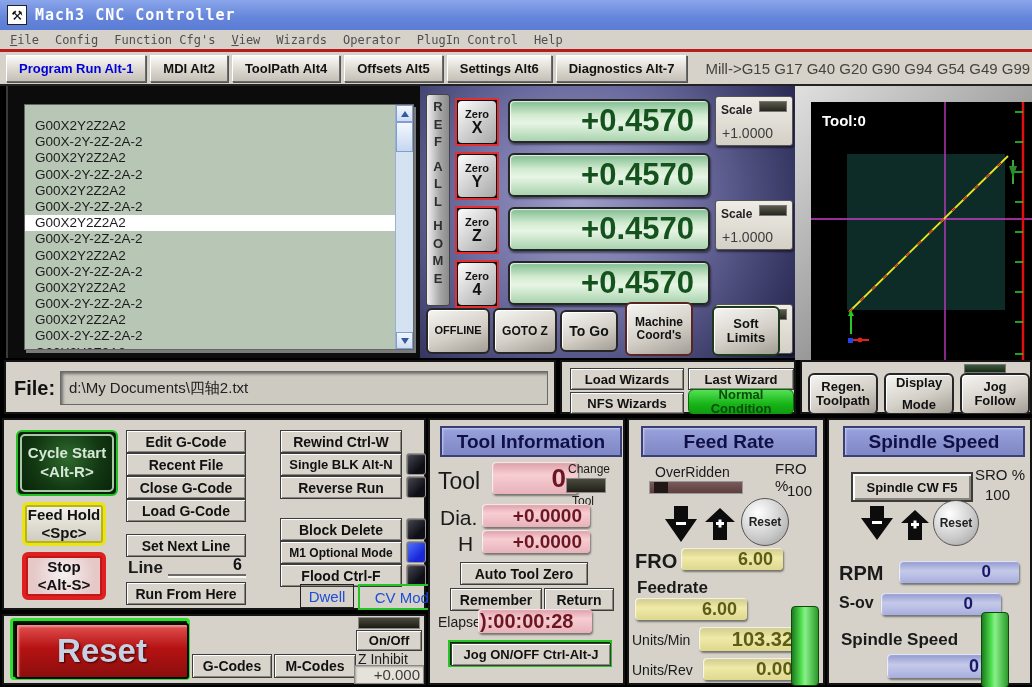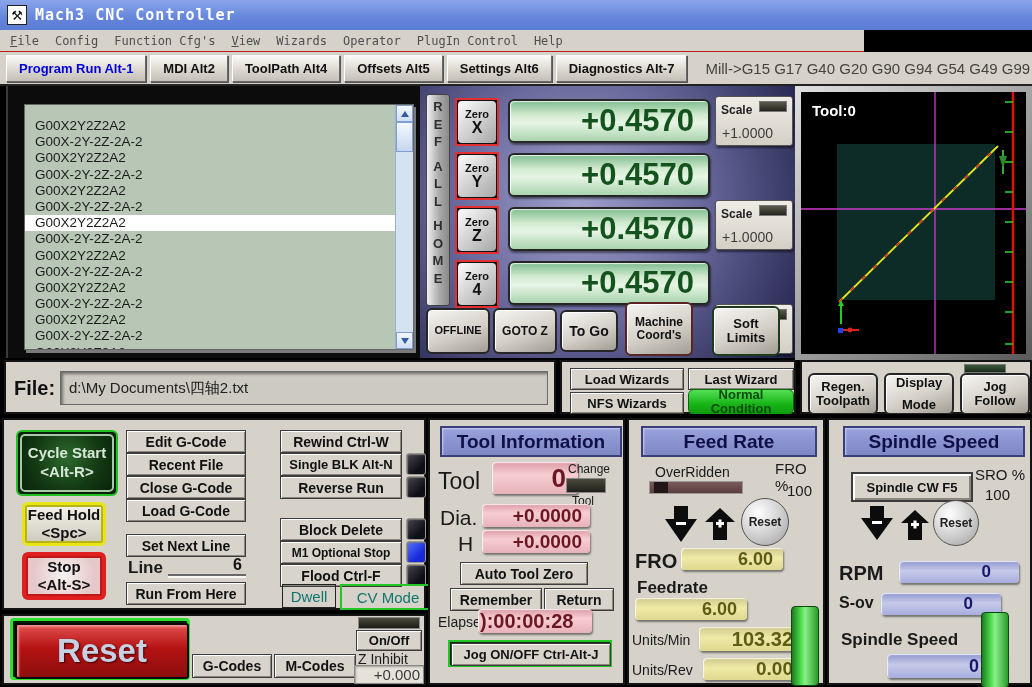--- a/index.html
+++ b/index.html
@@ -6,21 +6,21 @@
   .app{position:relative;width:1032px;height:687px;overflow:hidden;background:#000;
        font-family:"Liberation Sans",sans-serif;-webkit-font-smoothing:none;}
   .abs{position:absolute;}
 
   
   .titlebar{left:0;top:0;width:1032px;height:30px;background:linear-gradient(#8aa5ea,#6485da 60%,#5b7cd4);
             display:flex;align-items:center;}
   .app-icon{width:18px;height:18px;margin:0 8px 0 7px;background:#fff;border:1px solid #222;
             display:flex;align-items:center;justify-content:center;font-size:13px;color:#111;}
   .title-text{color:#fff;font-family:"DejaVu Sans Mono",monospace;font-weight:bold;font-size:15px;letter-spacing:1px;}
-  .menubar{left:0;top:30px;width:864px;height:22px;background:#d6d2ca;border-bottom:1px solid #b91c1c;
+  .menubar{left:0;top:30px;width:1032px;height:22px;background:#d6d2ca;border-bottom:3px solid #b91c1c;
            display:flex;align-items:center;gap:16px;padding-left:10px;box-sizing:border-box;
            font-family:"DejaVu Sans Mono",monospace;font-size:12px;color:#4f4f4f;}
   .menu-item u{text-decoration:underline;}
   .tabrow{left:0;top:52px;width:1032px;height:34px;background:#d6d2ca;border-bottom:2px solid #222;
           display:flex;align-items:center;gap:4px;padding-left:6px;box-sizing:border-box;}
   .tab{background:linear-gradient(#fbfaf8,#dcd8d0 55%,#c4c0b8);border:1px solid #6a6a6a;
        border-top-color:#fff;border-left-color:#fff;box-shadow:1px 1px 0 #555;
        font-weight:bold;font-size:13px;color:#111;padding:5px 12px;white-space:nowrap;}
   .tab.active{color:#0000d8;}
   .tab-status{font-size:15px;color:#44443c;margin-left:14px;white-space:nowrap;}
@@ -80,21 +80,21 @@
              position:relative;box-sizing:border-box;padding:3px 5px;}
   .scale-lab{font-weight:bold;font-size:12px;color:#232323;}
   .scale-slider{position:absolute;right:5px;top:4px;width:26px;height:9px;background:linear-gradient(#5a5a4c,#26261e);border:1px solid #777;}
   .scale-val{position:absolute;left:6px;bottom:4px;font-size:14px;color:#3c3c3c;}
   .radius-box{height:52px;}
   .radius-lab{font-weight:bold;font-size:12px;color:#232323;line-height:1.15;}
   .radius-slider{position:absolute;right:6px;top:6px;width:11px;height:38px;background:linear-gradient(90deg,#5a5a4c,#1e1e18);border:1px solid #777;}
 
   
   .tp-frame{left:795px;top:86px;width:237px;height:274px;background:linear-gradient(135deg,#e0e0e0,#9a9a9a 55%,#5a5a5a);
-            padding:6px;box-sizing:border-box;}
+            padding:16px;box-sizing:border-box;}
   .tp-screen{width:100%;height:100%;background:#000;position:relative;}
 
   
   .file-label{font-weight:bold;font-size:20px;color:#111;}
   .file-field{background:#cdcac2;border:1px solid #6a6a6a;box-shadow:inset 2px 2px 3px rgba(0,0,0,.45);
               display:flex;align-items:center;padding-left:8px;font-size:15px;color:#222;box-sizing:border-box;}
   .wbtn{font-size:13px;}
   .normal-btn{background:linear-gradient(#55e055,#16b416 60%,#0f9a0f);border:1px solid #0a6a0a;border-radius:6px;
               color:#0a4a0a;font-weight:bold;font-size:13px;line-height:1.1;display:flex;flex-direction:column;
               align-items:center;justify-content:center;}
@@ -116,21 +116,21 @@
                color:#d8e8d8;font-weight:bold;font-size:15px;line-height:1.25;}
   .hold-outer{border:3px solid #e8e418;background:#b8b414;}
   .hold-inner{width:100%;height:100%;background:linear-gradient(#f2f0e8,#d0ccc0);display:flex;flex-direction:column;
               align-items:center;justify-content:center;font-weight:bold;font-size:15px;color:#111;line-height:1.2;}
   .stop-outer{border:4px solid #e02020;background:#c01818;}
   .stop-inner{width:100%;height:100%;background:radial-gradient(circle at 50% 45%,#f6f2f2,#e6c8c8 75%);display:flex;flex-direction:column;
               align-items:center;justify-content:center;font-weight:bold;font-size:15px;color:#111;line-height:1.2;}
   .g-btn{width:118px;height:21px;font-size:14px;}
   .line-val{border-bottom:2px solid #6a6a6a;box-shadow:0 2px 0 #f8f8f4;font-weight:bold;font-size:16px;color:#111;
             display:flex;align-items:center;justify-content:flex-end;padding-right:4px;box-sizing:border-box;}
-  .mode-box{border:1px solid #222;display:flex;align-items:center;justify-content:center;font-size:15px;color:#0f766e;}
+  .mode-box{border:1px solid #222;display:flex;align-items:center;justify-content:center;font-size:15px;color:#1d4ed8;margin-left:18px;}
   .cv-box{border:2px solid #24c424;}
 
   .reset-outer{border:3px solid #2ee02e;background:#061c06;padding:2px;box-sizing:border-box;border-radius:4px;}
   .reset-mid{width:100%;height:100%;border:2px solid #0a0a0a;background:linear-gradient(#e25050,#b51212 45%,#8c0e0e);
              border-radius:3px;box-shadow:inset 2px 2px 2px #f09090;display:flex;align-items:center;justify-content:center;}
   .reset-text{color:#c6d2e4;font-weight:bold;font-size:33px;text-shadow:1px 1px 2px #400000;}
 
   .sec-title{background:linear-gradient(#9aa2dc,#7e86c4);border:2px solid #3a3f78;box-shadow:inset 1px 1px 2px #c8ccf0;
              display:flex;align-items:center;justify-content:center;font-weight:bold;font-size:19px;color:#101048;}
   .fader-h{background:linear-gradient(#7a5a5a,#5c3e3e);border:1px solid #999;position:relative;}
@@ -384,21 +384,21 @@
       <div class="abs line-val" style="left:164px;top:136px;width:78px;height:20px;">6</div>
       <div class="abs btn g-btn" style="left:122px;top:162px;">Run From Here</div>
 
       <div class="abs btn g-btn" style="left:276px;top:10px;width:120px;">Rewind Ctrl-W</div>
       <div class="abs btn g-btn" style="left:276px;top:33px;width:120px;font-size:13px;">Single BLK Alt-N</div>
       <div class="abs led" style="left:402px;top:33px;"></div>
       <div class="abs btn g-btn" style="left:276px;top:56px;width:120px;">Reverse Run</div>
       <div class="abs led" style="left:402px;top:56px;"></div>
       <div class="abs btn g-btn" style="left:276px;top:98px;width:120px;">Block Delete</div>
       <div class="abs led" style="left:402px;top:98px;"></div>
-      <div class="abs btn g-btn" style="left:276px;top:121px;width:120px;font-size:12px;">M1 Optional Stop</div>
+      <div class="abs btn g-btn" style="left:276px;top:121px;width:120px;font-size:12px;">M1 Optional Mode</div>
       <div class="abs led blue" style="left:402px;top:121px;"></div>
       <div class="abs btn g-btn" style="left:276px;top:144px;width:120px;">Flood Ctrl-F</div>
       <div class="abs led" style="left:402px;top:144px;"></div>
       <div class="abs mode-box" style="left:278px;top:164px;width:52px;height:22px;">Dwell</div>
       <div class="abs mode-box cv-box" style="left:336px;top:164px;width:92px;height:22px;">CV Mode</div>
     </div>
 
     <div class="abs panel-grey lb">
       <div class="abs reset-outer" style="left:6px;top:2px;width:180px;height:62px;">
         <div class="reset-mid">

